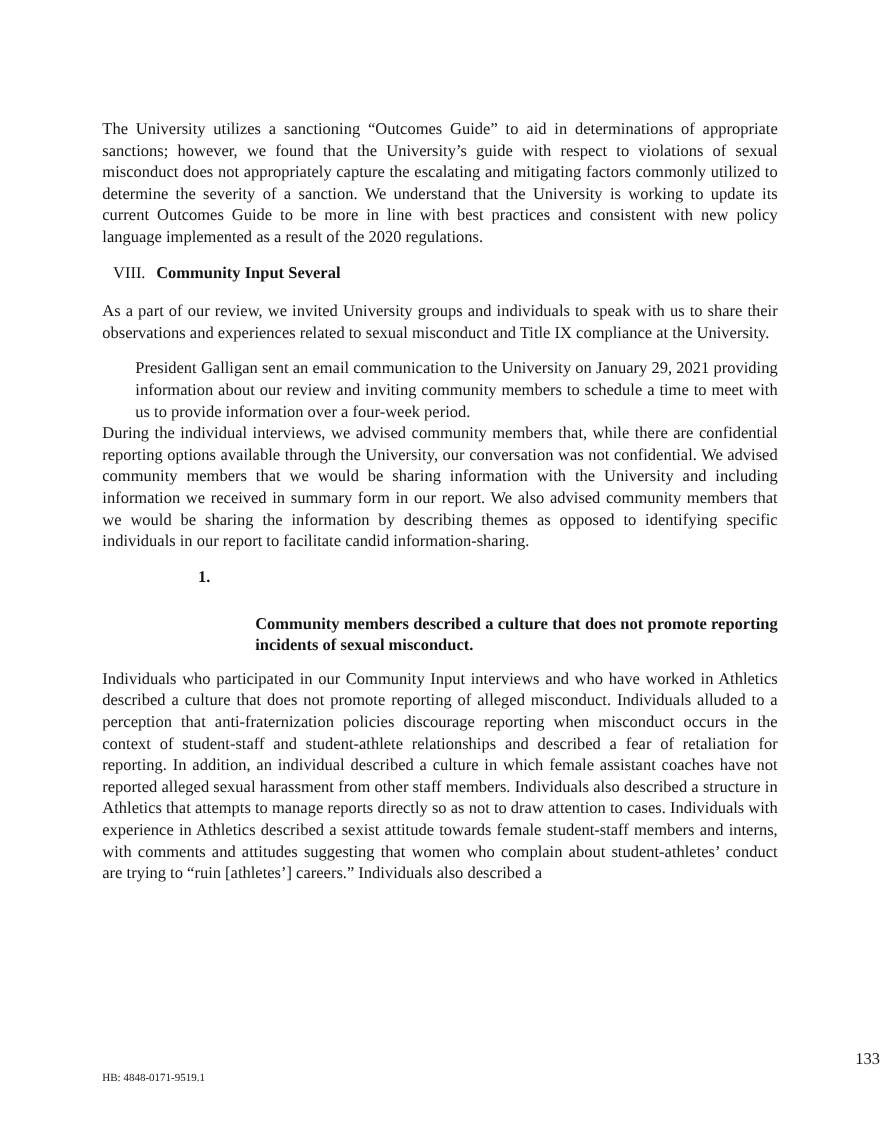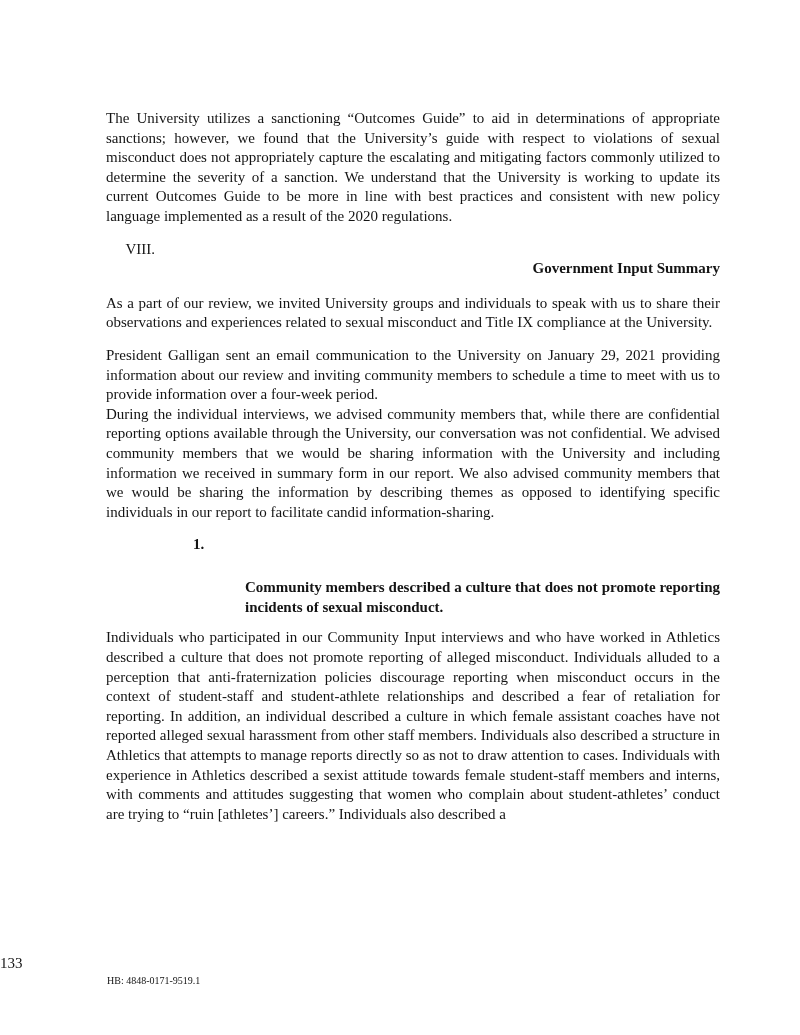--- a/index.html
+++ b/index.html
@@ -11,38 +11,38 @@
     position: relative;
     width: 800px;
     height: 1035px;
     background: #ffffff;
     overflow: hidden;
     font-family: "Liberation Serif", "DejaVu Serif", serif;
     color: #141414;
   }
   .content {
     position: absolute;
-    left: 106px;
+    left: 93px;
     top: 109px;
     width: 614px;
     font-size: 15px;
     line-height: 19.6px;
     text-align: justify;
   }
   .content p {
     margin: 0 0 13px 0;
   }
   .content p.no-gap {
     margin-bottom: 0;
+    margin-left: 30px;
   }
   .section-heading {
     display: flex;
     margin: 6px 0 15px 0;
-    text-align: right;
-    flex-direction: column;
+    text-align: center;
   }
   .section-heading .h-num {
     width: 49px;
     flex-shrink: 0;
     font-weight: normal;
   }
   .section-heading .h-title {
     font-weight: bold;
   }
   .subsection-heading {
@@ -58,43 +58,43 @@
   .subsection-heading .sh-title {
     flex: 1;
     text-align: justify;
     margin-top: 43px;
   }
   .page-number {
     position: absolute;
     top: 954px;
     left: 0;
     width: 800px;
-    text-align: left;
+    text-align: right;
     font-size: 15px;
     line-height: 19.6px;
   }
   .doc-id {
     position: absolute;
     top: 974px;
-    left: 107px;
+    left: 93px;
     font-size: 10px;
     line-height: 13px;
   }
 </style>
 </head>
 <body>
 
 <div class="page">
   <div class="content">
 
     <p>The University utilizes a sanctioning “Outcomes Guide” to aid in determinations of appropriate sanctions; however, we found that the University’s guide with respect to violations of sexual misconduct does not appropriately capture the escalating and mitigating factors commonly utilized to determine the severity of a sanction. We understand that the University is working to update its current Outcomes Guide to be more in line with best practices and consistent with new policy language implemented as a result of the 2020 regulations.</p>
 
     <div class="section-heading">
       <span class="h-num">VIII.</span>
-      <span class="h-title">Government Input Summary</span>
+      <span class="h-title">Community Input Several</span>
     </div>
 
     <p>As a part of our review, we invited University groups and individuals to speak with us to share their observations and experiences related to sexual misconduct and Title IX compliance at the University.</p>
 
     <p class="no-gap">President Galligan sent an email communication to the University on January 29, 2021 providing information about our review and inviting community members to schedule a time to meet with us to provide information over a four-week period.</p>
 
 
     <p>During the individual interviews, we advised community members that, while there are confidential reporting options available through the University, our conversation was not confidential. We advised community members that we would be sharing information with the University and including information we received in summary form in our report. We also advised community members that we would be sharing the information by describing themes as opposed to identifying specific individuals in our report to facilitate candid information-sharing.</p>
 
 

